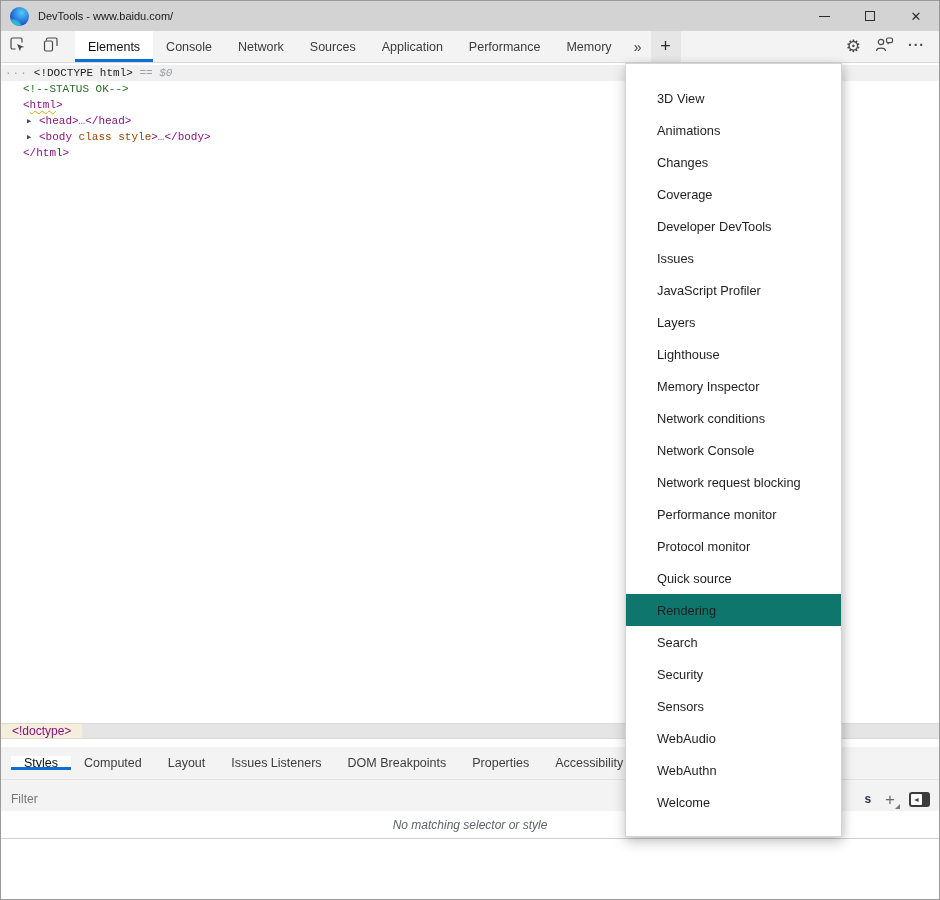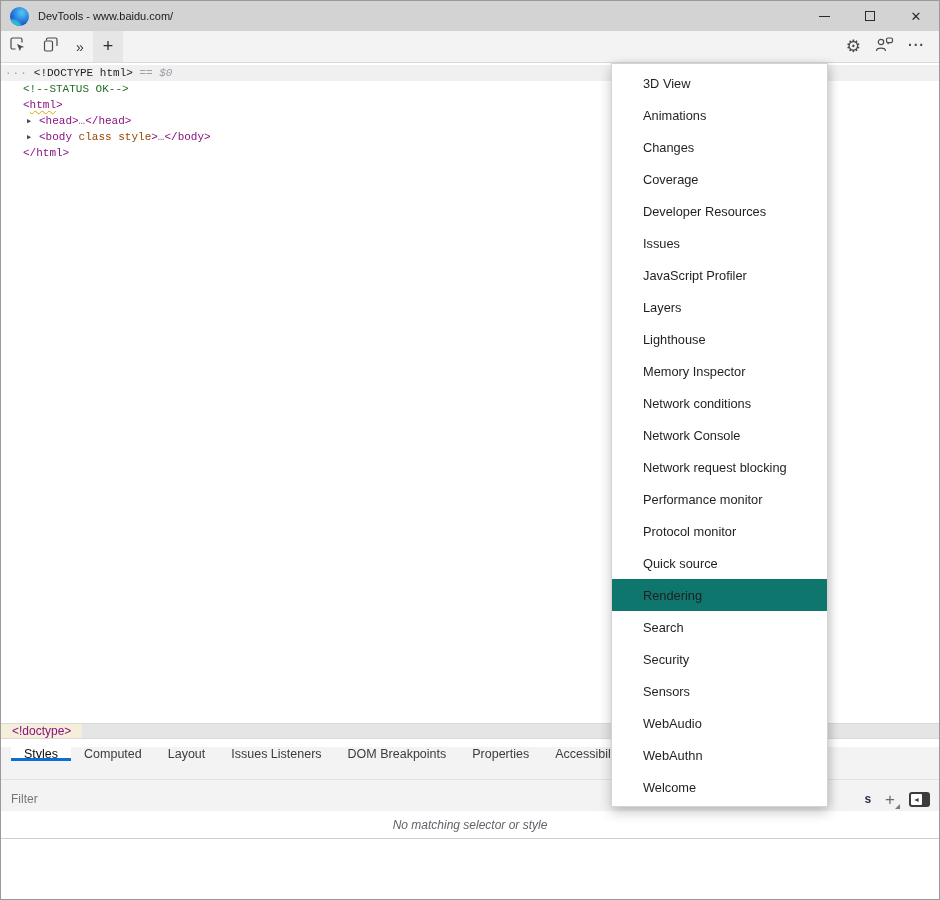--- a/index.html
+++ b/index.html
@@ -62,42 +62,42 @@
   .seg-plain { color:#222; }
   .seg-meta { color:#9aa0a6; }
   .seg-meta-italic { color:#9aa0a6; font-style:italic; }
   .seg-comment { color:#236e25; }
   .seg-tag { color:#881280; }
   .seg-tag-wavy { color:#881280; text-decoration:underline wavy #d9a800; text-decoration-thickness:1px; text-underline-offset:2px; }
   .seg-attr { color:#994500; }
   .seg-ellipsis { color:#6e6e6e; }
   
   .tools-menu {
-    position:absolute; left:610px; top:62px; width:217px; z-index:50;
-    background:#fff; border:1px solid #d4d4d4; padding:3px 0;
+    position:absolute; left:624px; top:62px; width:217px; z-index:50;
+    background:#fff; border:1px solid #d4d4d4; padding:18px 0;
     box-shadow:0 5px 12px rgba(0,0,0,.22), 3px 0 8px rgba(0,0,0,.08);
   }
   .menu-item {
     height:32px; display:flex; align-items:center; padding-left:31px;
     font-size:12.8px; color:#1f1f1f; white-space:nowrap;
   }
   .menu-item.highlighted { background:#0f766e; }
   
   .breadcrumb-bar {
     position:absolute; left:0; top:722px; right:0; height:16px; background:#e5e5e5;
     border-top:1px solid #d9d9d9; border-bottom:1px solid #d9d9d9;
     display:flex; align-items:stretch;
   }
   .crumb {
     display:flex; align-items:center; padding:0 11px;
     background:#f5eed9; color:#881280; font-size:12px;
   }
   .tabs2 {
     position:absolute; left:0; top:746px; right:0; height:32px;
-    background:#f3f3f3; display:flex; align-items:flex-start; padding-left:10px;
+    background:#f3f3f3; display:flex; align-items:center; padding-left:10px;
   }
   .filter-row {
     position:absolute; left:0; top:778px; right:0; height:40px;
     background:#f3f3f3; border-top:1px solid #e2e2e2; border-bottom:1px solid #d9d9d9;
     display:flex; align-items:center;
   }
   .filter-input {
     border:none; outline:none; background:transparent; margin-left:10px;
     font-size:12px; color:#333; width:300px; font-family:inherit;
   }
@@ -146,20 +146,29 @@
       </span>
     </div>
     <div class="tb-iconbtn">
       <span>
         <svg width="17" height="17" viewBox="0 0 17 17" fill="none" stroke="#4a4a4a" stroke-width="1.2">
           <path d="M4.5 4.5V3.5C4.5 2.7 5.2 2 6 2H13.5C14.3 2 15 2.7 15 3.5V10"></path>
           <rect x="2.5" y="5" width="8" height="10" rx="1.5"></rect>
         </svg>
       </span>
     </div>
+    <div class="tabs-strip" id="toolbar-tabs">
+        <div class="tb-tab active">Elements</div>
+        <div class="tb-tab">Console</div>
+        <div class="tb-tab">Network</div>
+        <div class="tb-tab">Sources</div>
+        <div class="tb-tab">Application</div>
+        <div class="tb-tab">Performance</div>
+        <div class="tb-tab">Memory</div>
+      </div>
     <div class="tb-more">
         <span>»</span>
       </div>
     <div class="tb-add">
         <span>+</span>
       </div>
     <div class="tb-spacer"></div>
     <div class="tb-right">
       <span class="gear-glyph"><span>⚙</span></span>
       <span>
@@ -183,21 +192,21 @@
       <div class="tree-line" style="padding-left: 26px;"><span class="tree-arrow">▶</span><span class="seg-tag">&lt;head&gt;</span><span class="seg-ellipsis">…</span><span class="seg-tag">&lt;/head&gt;</span></div>
       <div class="tree-line" style="padding-left: 26px;"><span class="tree-arrow">▶</span><span class="seg-tag">&lt;body</span><span class="seg-attr"> class style</span><span class="seg-tag">&gt;</span><span class="seg-ellipsis">…</span><span class="seg-tag">&lt;/body&gt;</span></div>
       <div class="tree-line" style="padding-left: 22px;"><span class="seg-tag">&lt;/html&gt;</span></div>
     </div>
 
   <div class="tools-menu" id="menu-list">
       <div class="menu-item">3D View</div>
       <div class="menu-item">Animations</div>
       <div class="menu-item">Changes</div>
       <div class="menu-item">Coverage</div>
-      <div class="menu-item">Developer Resources</div>
+      <div class="menu-item">Developer DevTools</div>
       <div class="menu-item">Issues</div>
       <div class="menu-item">JavaScript Profiler</div>
       <div class="menu-item">Layers</div>
       <div class="menu-item">Lighthouse</div>
       <div class="menu-item">Memory Inspector</div>
       <div class="menu-item">Network conditions</div>
       <div class="menu-item">Network Console</div>
       <div class="menu-item">Network request blocking</div>
       <div class="menu-item">Performance monitor</div>
       <div class="menu-item">Protocol monitor</div>

